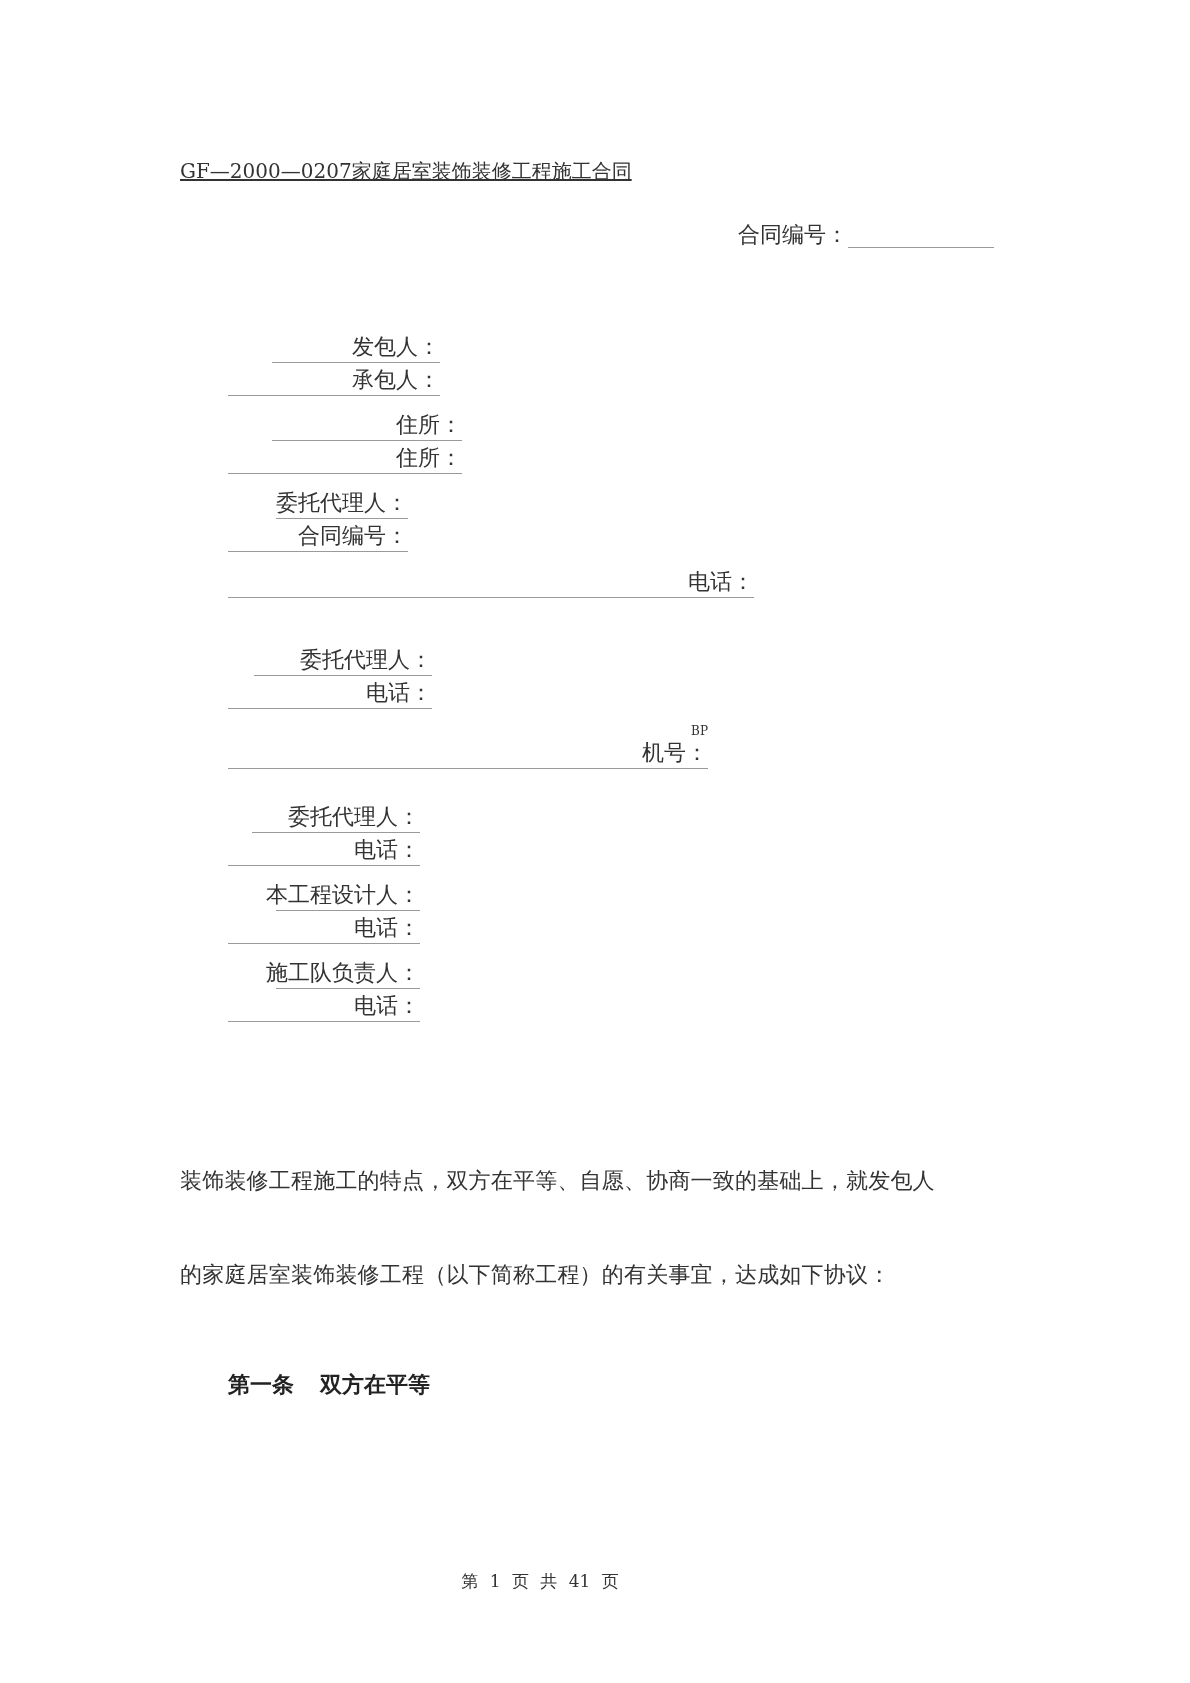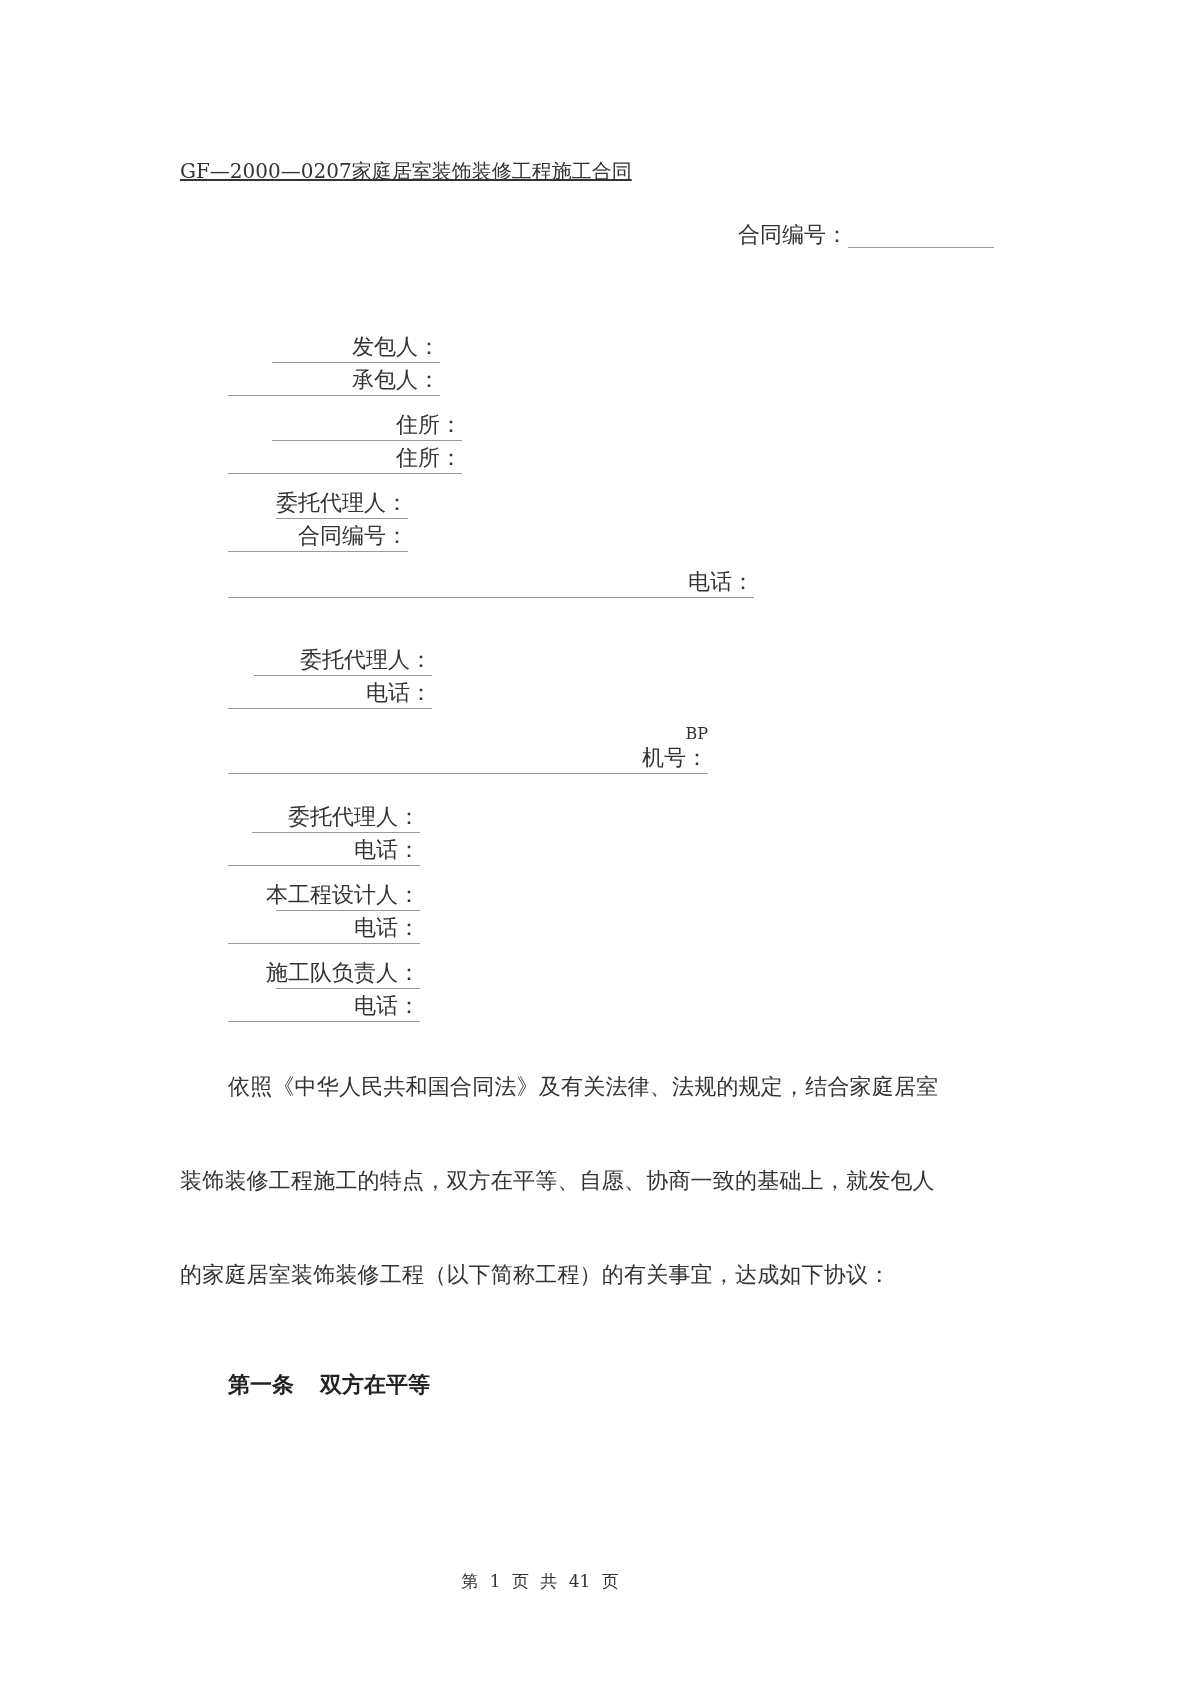--- a/index.html
+++ b/index.html
@@ -53,21 +53,21 @@
       position: absolute;
       left: 228px;
       font-size: 22px;
       white-space: nowrap;
       display: flex;
       align-items: flex-end;
       height: 30px;
       flex-direction: column;
     }
     .lbl { display: inline-block; }
-    .latin { font-family: "DejaVu Serif", "Liberation Serif", serif; font-size: 16px; }
+    .latin { font-family: "DejaVu Serif", "Liberation Serif", serif; font-size: 12px; }
     .para {
       position: absolute;
       font-size: 22px;
       white-space: nowrap;
       letter-spacing: 0.2px;
     }
     .heading {
       position: absolute;
       left: 228px;
       top: 1370px;
@@ -154,21 +154,20 @@
     <span class="blank" style="width:192px"></span>
   </div>
 
   <div class="field-row" style="top:958px">
     <span class="lbl">施工队负责人：</span>
     <span class="blank" style="width:144px"></span>
     <span class="lbl">电话：</span>
     <span class="blank" style="width:192px"></span>
   </div>
 
-  <div class="para" style="left:228px; top:1072px;">依照《中华人民共和国合同法》及有关法律、法规的规定，结合家庭居室</div>
   <div class="para" style="left:180px; top:1260px;">的家庭居室装饰装修工程（以下简称工程）的有关事宜，达成如下协议：</div>
   <div class="para" style="left:180px; top:1166px;">装饰装修工程施工的特点，双方在平等、自愿、协商一致的基础上，就发包人</div>
 
   <div class="heading">
     <span>第一条</span><span class="gap"></span><span>双方在平等</span>
   </div>
 
   <div class="footer">第 1 页 共 41 页</div>
 
 </div>

